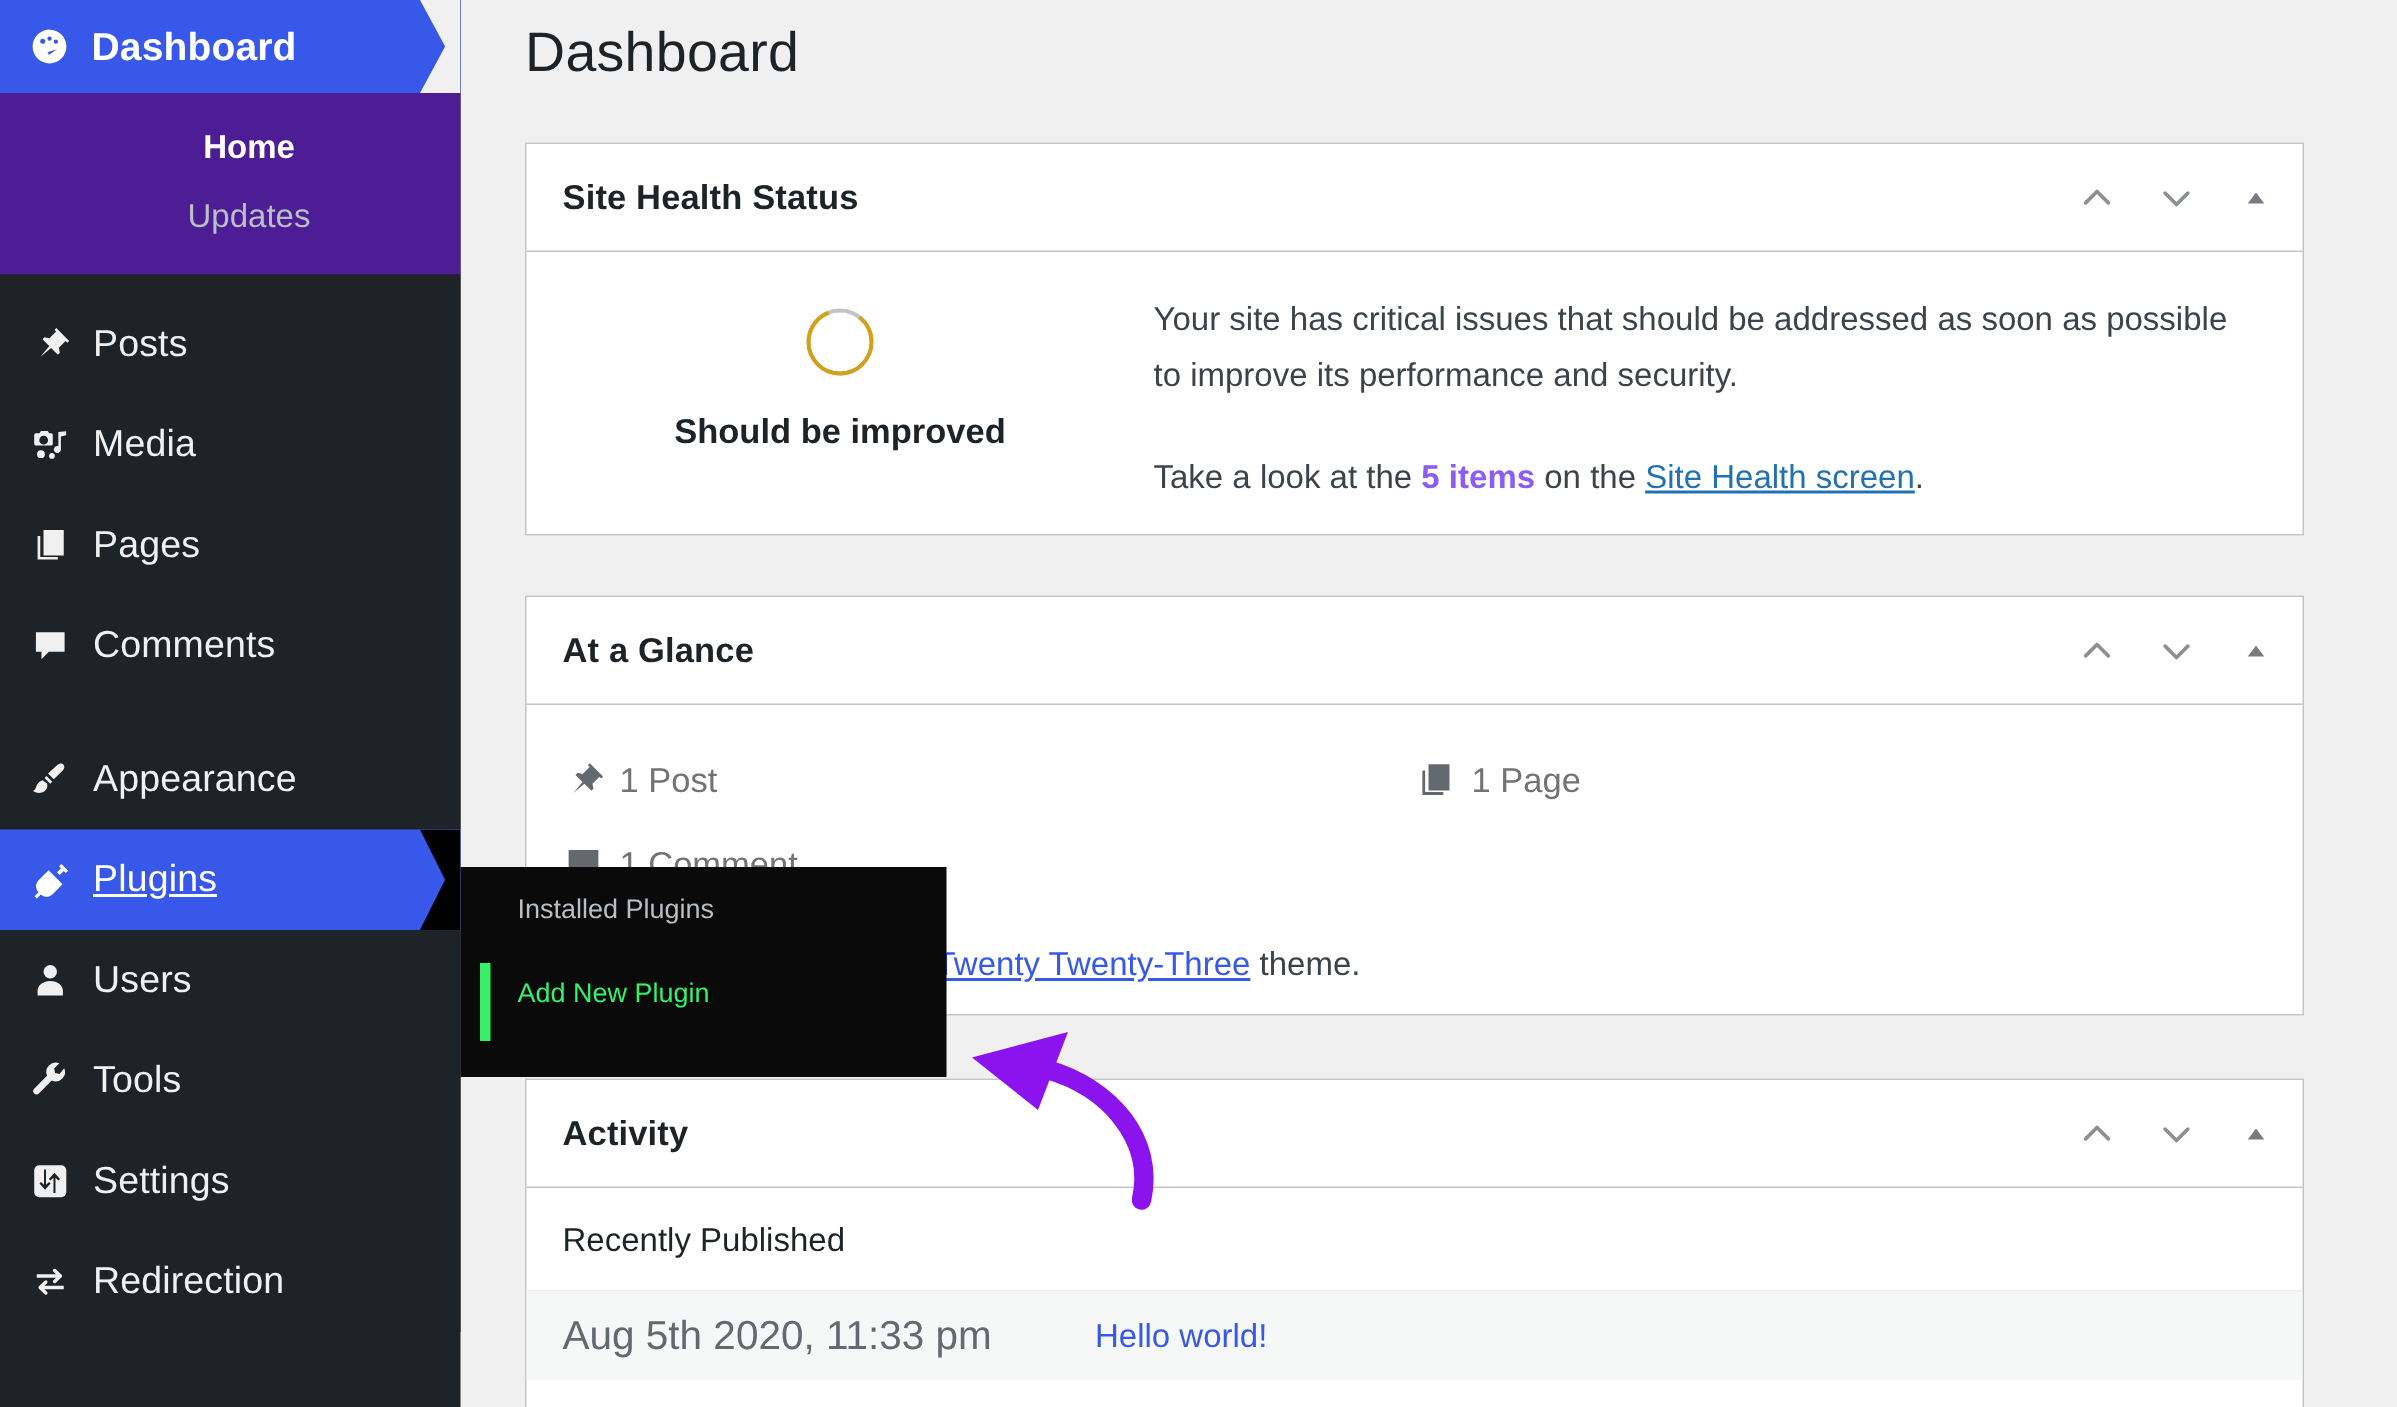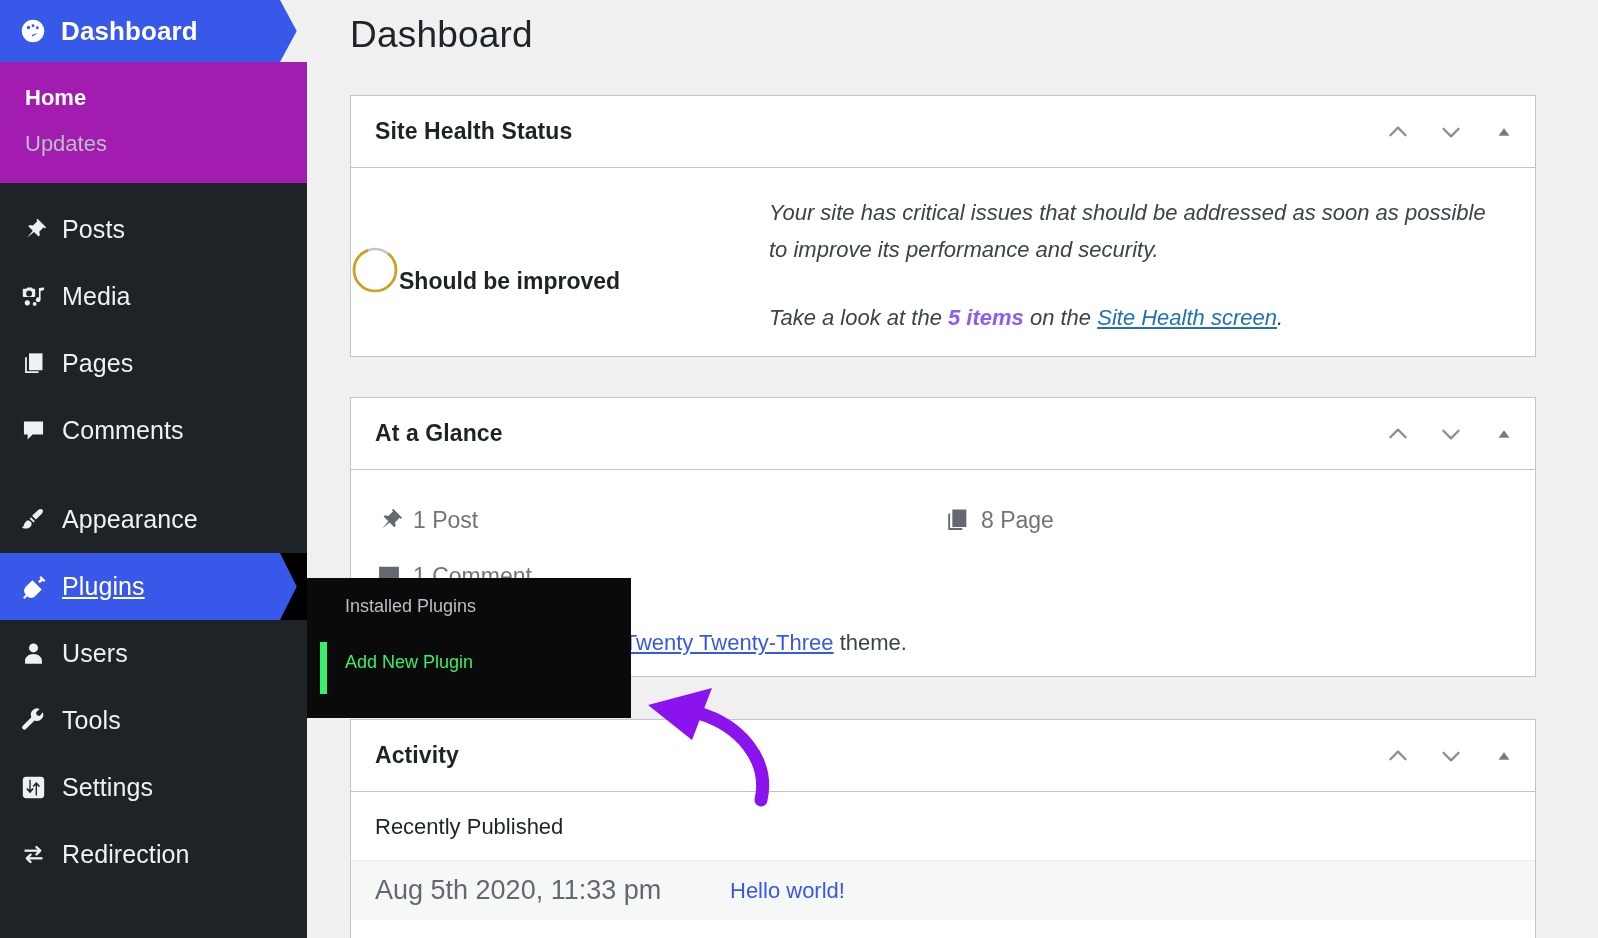--- a/index.html
+++ b/index.html
@@ -32,21 +32,21 @@
     width: 27px; height: 62px;
     background: #f0f0f1;
     clip-path: polygon(100% 0, 100% 100%, 0 100%, 62% 50%, 0 0);
   }
   .menu-head .mh-ico { width: 42px; display:flex; align-items:center; justify-content:center; }
   .menu-head .mh-label {
     font-size: 26px; font-weight: bold; letter-spacing: .1px;
     margin-left: 7px;
   }
 
-  .submenu-top { background: #a21caf; padding: 13px 0 16px 0; }
+  .submenu-top { background: #4c1d95; padding: 13px 0 16px 0; text-align: center; }
   .submenu-top .sub-item {
     padding: 6px 0 6px 25px;
     font-size: 22px;
     color: #b9bfc4;
     line-height: 34px;
   }
   .submenu-top .sub-item.current { color: #fff; font-weight: bold; }
 
   .menu-sep { height: 13px; background: #1d2327; }
 
@@ -117,24 +117,24 @@
   }
   .panel-head .ptitle {
     font-size: 23px; font-weight: bold; color: #1d2327;
     flex: 1; letter-spacing: .1px;
   }
   .pc-btns { display: flex; align-items: center; gap: 19px; }
   .pc-btn { width: 34px; height: 34px; display: flex; align-items: center; justify-content: center; }
 
   
   .sh-body { display: flex; padding: 26px 0 20px 0; }
-  .sh-left { width: 418px; display: flex; flex-direction: row; align-items: center; padding-top: 10px; }
+  .sh-left { width: 418px; display: flex; flex-direction: column; align-items: center; padding-top: 10px; }
   .sh-ring { width: 48px; height: 48px; }
   .sh-status { margin-top: 22px; font-size: 23px; font-weight: bold; color: #1d2327; }
-  .sh-right { flex: 1; padding-right: 40px; font-style: italic; }
+  .sh-right { flex: 1; padding-right: 40px; }
   .sh-right p { font-size: 22px; line-height: 37px; color: #3c434a; }
   .sh-right p.second { margin-top: 31px; }
   .sh-right b { color: #8b5cf6; font-weight: bold; }
   a.wp-link { color: #2271b1; text-decoration: underline; }
   a.blue-link { color: #3858e9; text-decoration: underline; }
 
   
   .ag-body { padding: 22px 0 20px 0; position: relative; }
   .ag-row { display: flex; padding: 0 24px; }
   .ag-cell { width: 50%; display: flex; align-items: center; height: 56px; }
@@ -367,21 +367,21 @@
             </span>
             <a href="#">1 Post</a>
           </div>
           <div class="ag-cell">
             <span class="ag-ico">
               <svg width="28" height="28" viewBox="0 0 24 24">
                 <path d="M8 3h12v15H8z" fill="#646970"></path>
                 <path d="M4.5 6.5v14h12v-1.6H6.1V6.5z" fill="#646970"></path>
               </svg>
             </span>
-            <a href="#">8 Page</a>
+            <a href="#">1 Page</a>
           </div>
         </div>
         <div class="ag-row">
           <div class="ag-cell">
             <span class="ag-ico">
               <svg width="28" height="28" viewBox="0 0 24 24" fill="#646970">
                 <path d="M3.5 4h17v11.5h-9.3L6.8 20v-4.5H3.5z"></path>
               </svg>
             </span>
             <a href="#">1 Comment</a>

